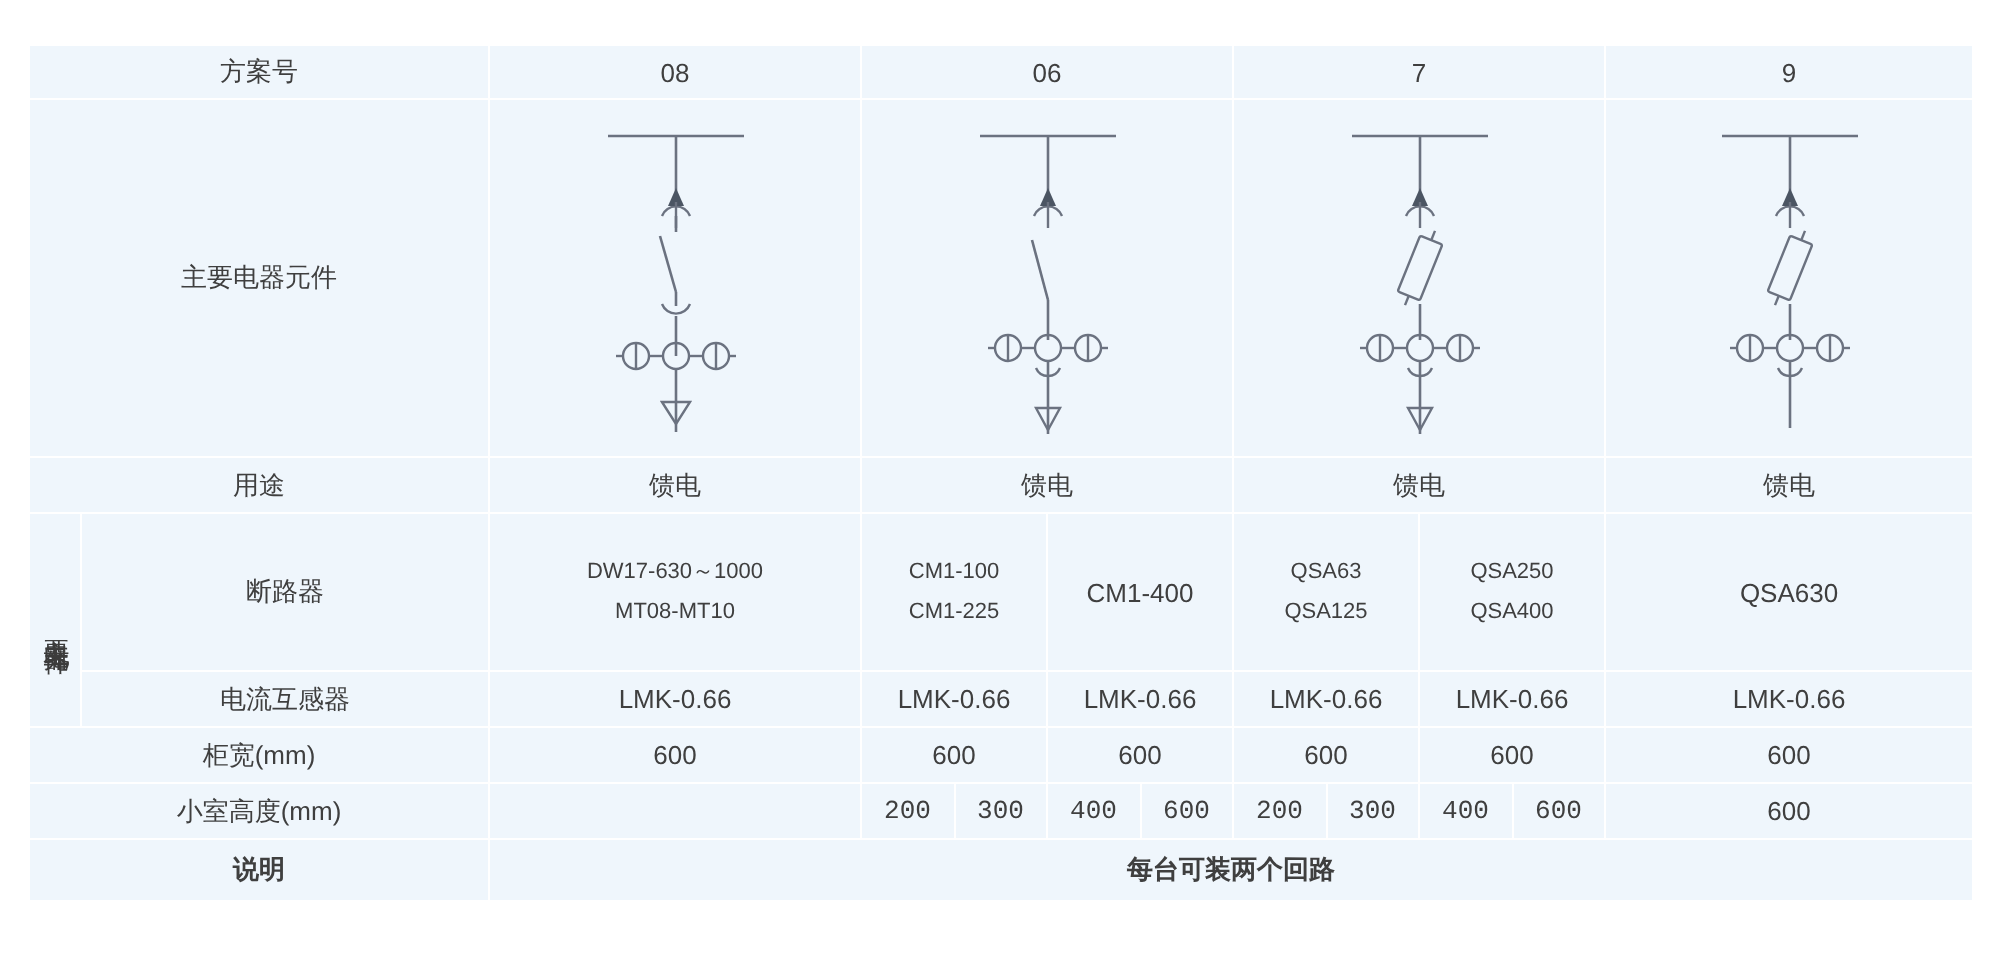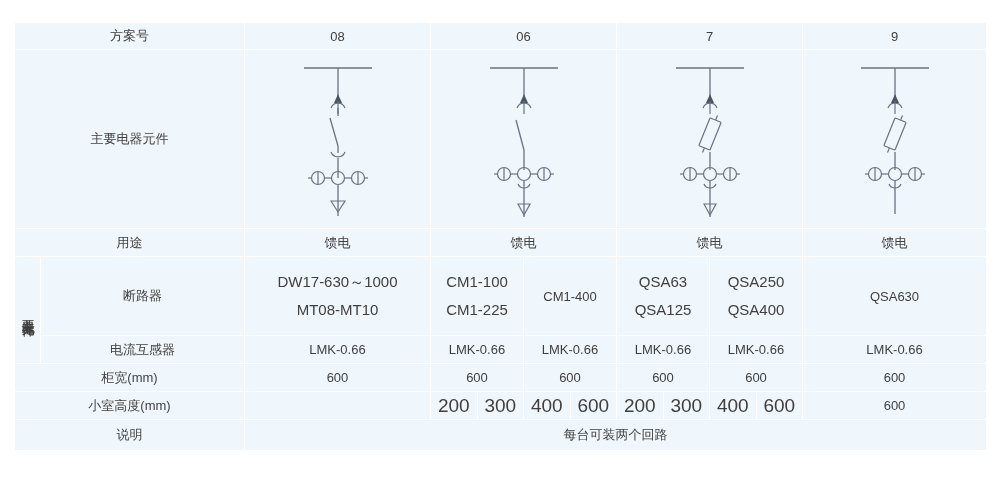--- a/index.html
+++ b/index.html
@@ -27,27 +27,27 @@
   td.sidecat{
     background:#eaf3fb;width:26px;padding:0;
   }
   .vert{
     writing-mode:vertical-rl;text-orientation:upright;
     font-size:13px;letter-spacing:1px;line-height:1.12;
     display:inline-block;color:#3c3c3c;
   }
   td.diagcell{height:178px;background:#eff6fc;}
   td.breaker{height:78px;}
-  .two-line{line-height:1.85;font-size:15px;}
+  .two-line{line-height:1.85;font-size:11px;}
   .bold{font-weight:normal;}
   .h4{display:flex;width:100%;height:100%;}
-  .h4>div{flex:1;display:flex;align-items:center;justify-content:center;font-size:19px;}
+  .h4>div{flex:1;display:flex;align-items:center;justify-content:center;font-size:13px;font-family:Liberation Mono, monospace;}
   .h4>div+div{border-left:1px solid #ffffff;}
   .r-normal{height:27px;}
-  .note{height:30px;font-size:13px;}
+  .note{height:30px;font-size:13px;font-weight:bold;}
   svg{display:block;margin:0 auto;}
   .ln{stroke:#6b7280;stroke-width:1.3;fill:none;}
   .ln2{stroke:#6b7280;stroke-width:1.2;fill:none;}
   .fillarrow{fill:#4b5563;stroke:none;}
   .openarrow{fill:none;stroke:#6b7280;stroke-width:1.2;}
   .cir{fill:none;stroke:#6b7280;stroke-width:1.2;}
 </style>
 </head>
 <body>
 

